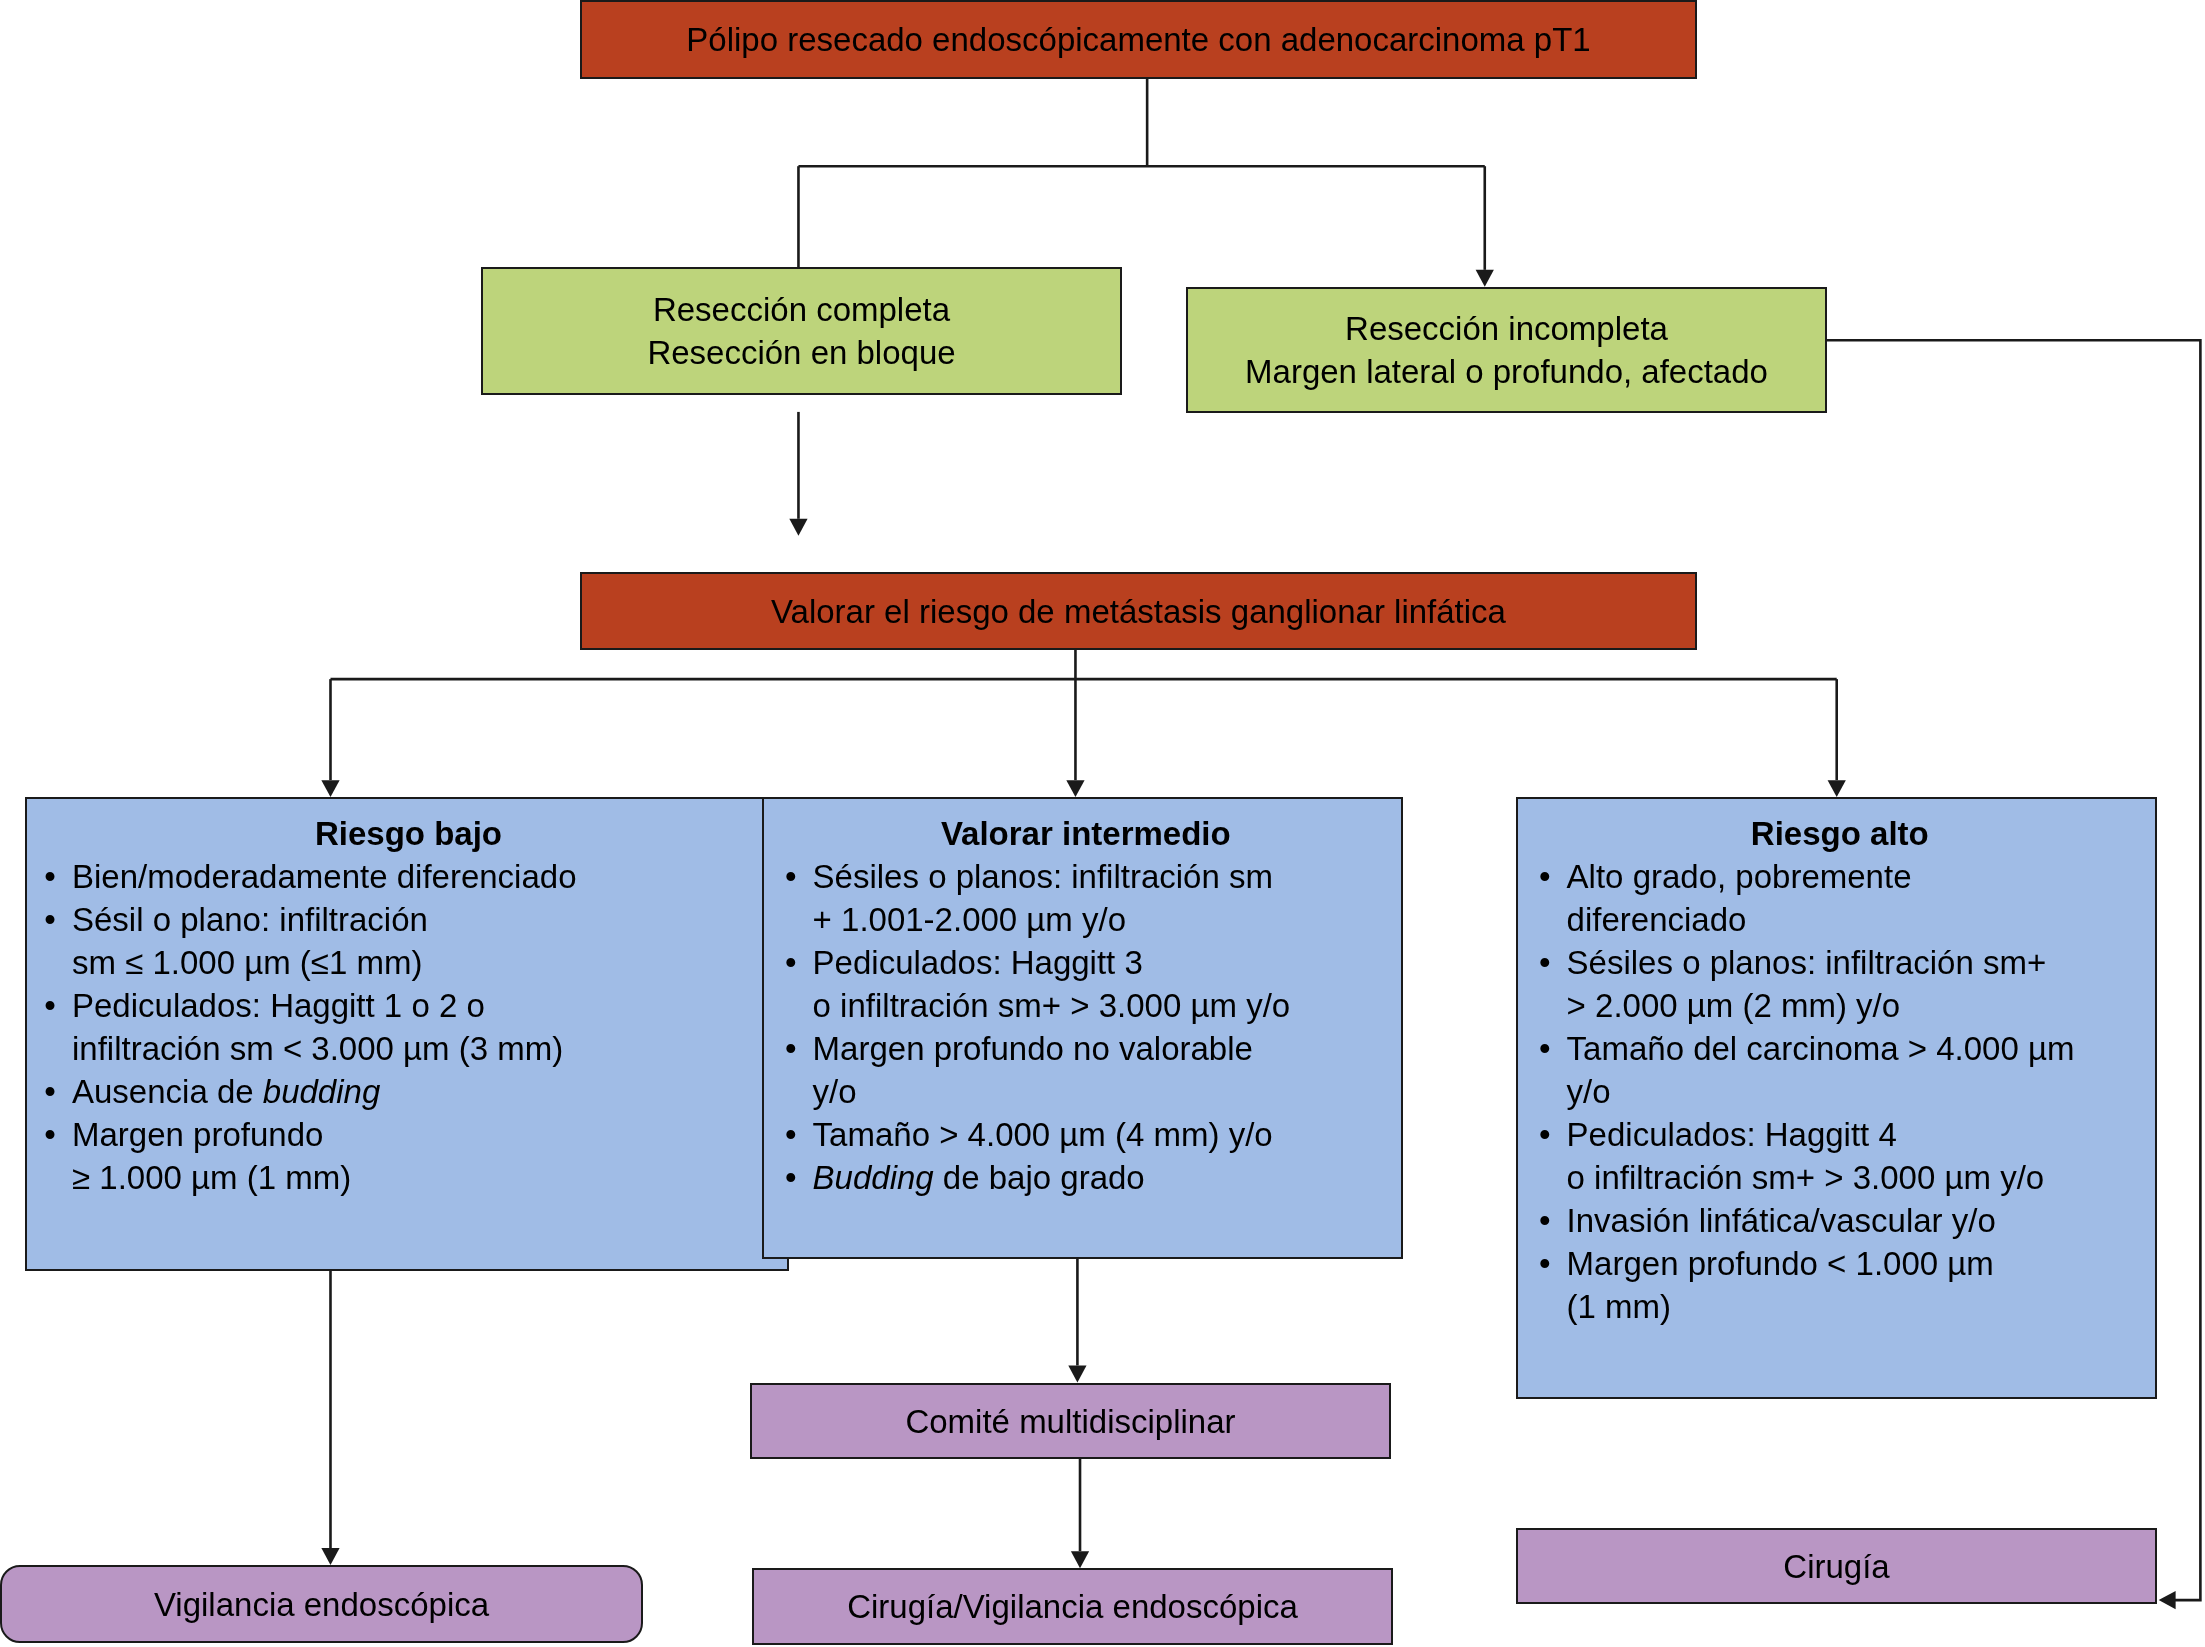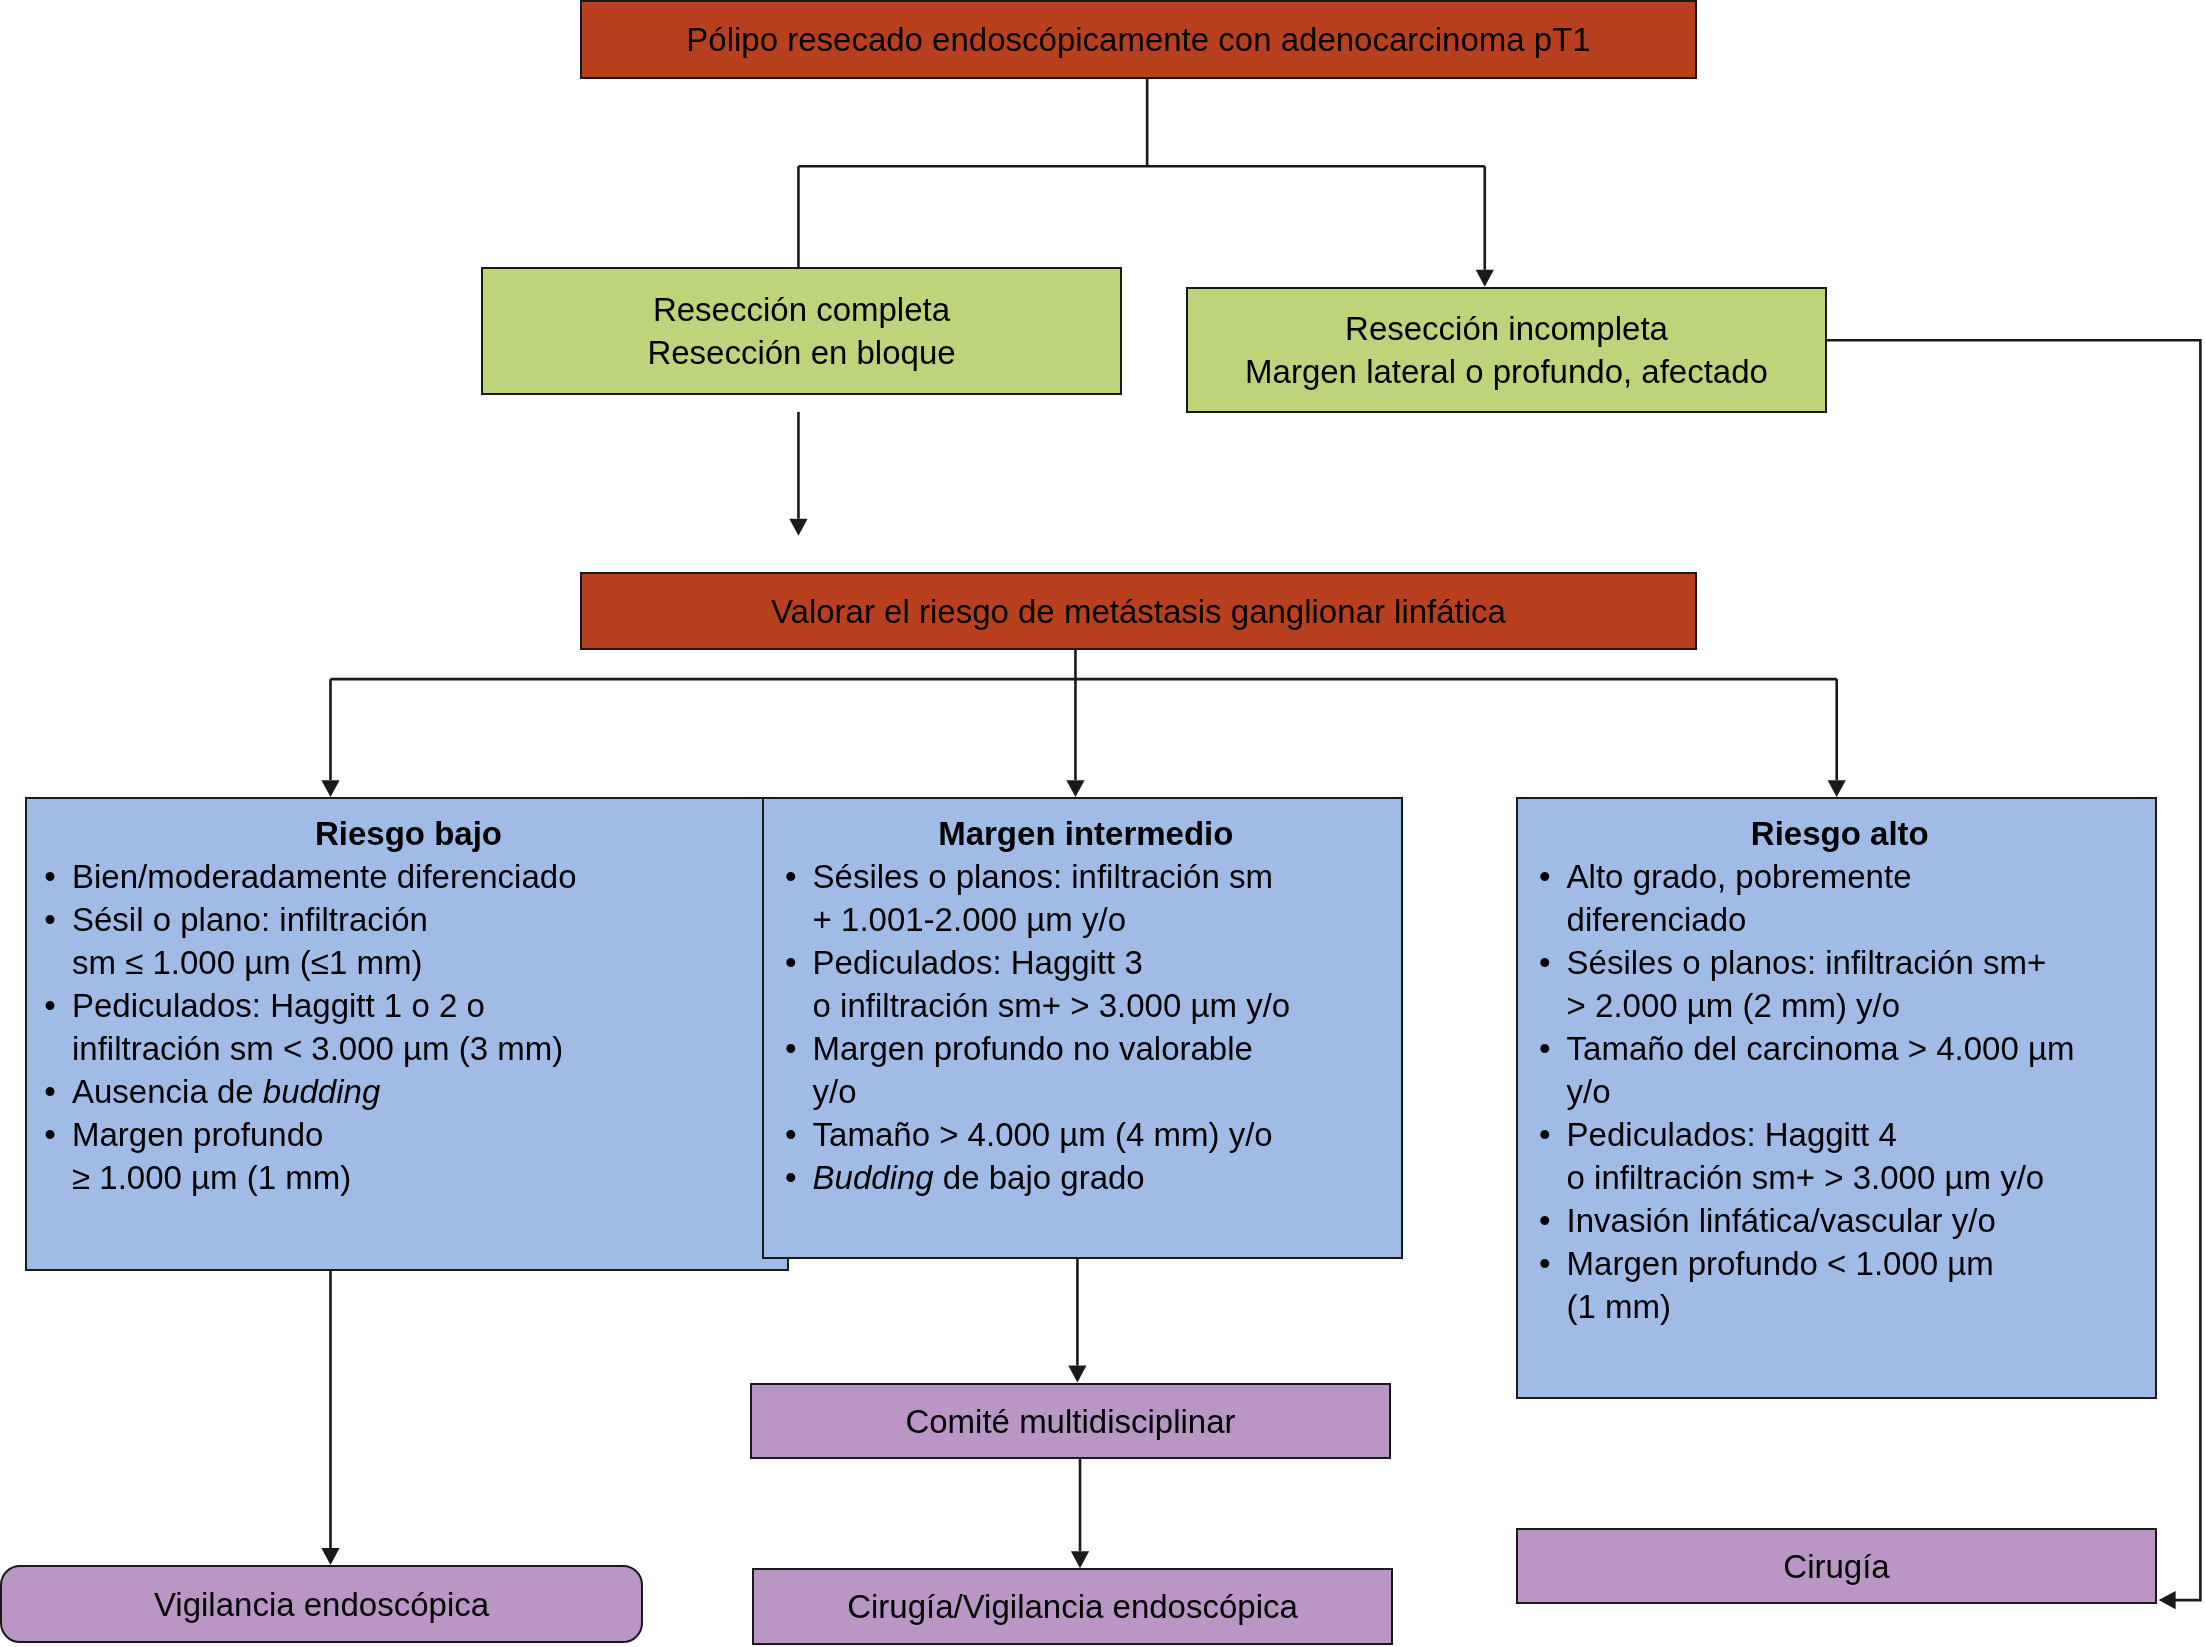--- a/index.html
+++ b/index.html
@@ -80,21 +80,21 @@
   <ul>
       <li>Bien/moderadamente diferenciado</li>
       <li>Sésil o plano: infiltración<br>sm ≤ 1.000 µm (≤1 mm)</li>
       <li>Pediculados: Haggitt 1 o 2 o<br>infiltración sm &lt; 3.000 µm (3 mm)</li>
       <li>Ausencia de <span class="em">budding</span></li>
       <li>Margen profundo<br>≥ 1.000 µm (1 mm)</li>
     </ul>
 </div>
 
 <div class="box blue" style="left:762px; top:797px; width:641px; height:462px;">
-  <div class="title">Margen intermedio</div>
+  <div class="title">Valorar intermedio</div>
   <ul>
       <li>Sésiles o planos: infiltración sm<br>+ 1.001-2.000 µm y/o</li>
       <li>Pediculados: Haggitt 3<br>o infiltración sm+ &gt; 3.000 µm y/o</li>
       <li>Margen profundo no valorable<br>y/o</li>
       <li>Tamaño &gt; 4.000 µm (4 mm) y/o</li>
       <li><span class="em">Budding</span> de bajo grado</li>
     </ul>
 </div>
 
 <div class="box blue" style="left:1516px; top:797px; width:641px; height:602px;">

